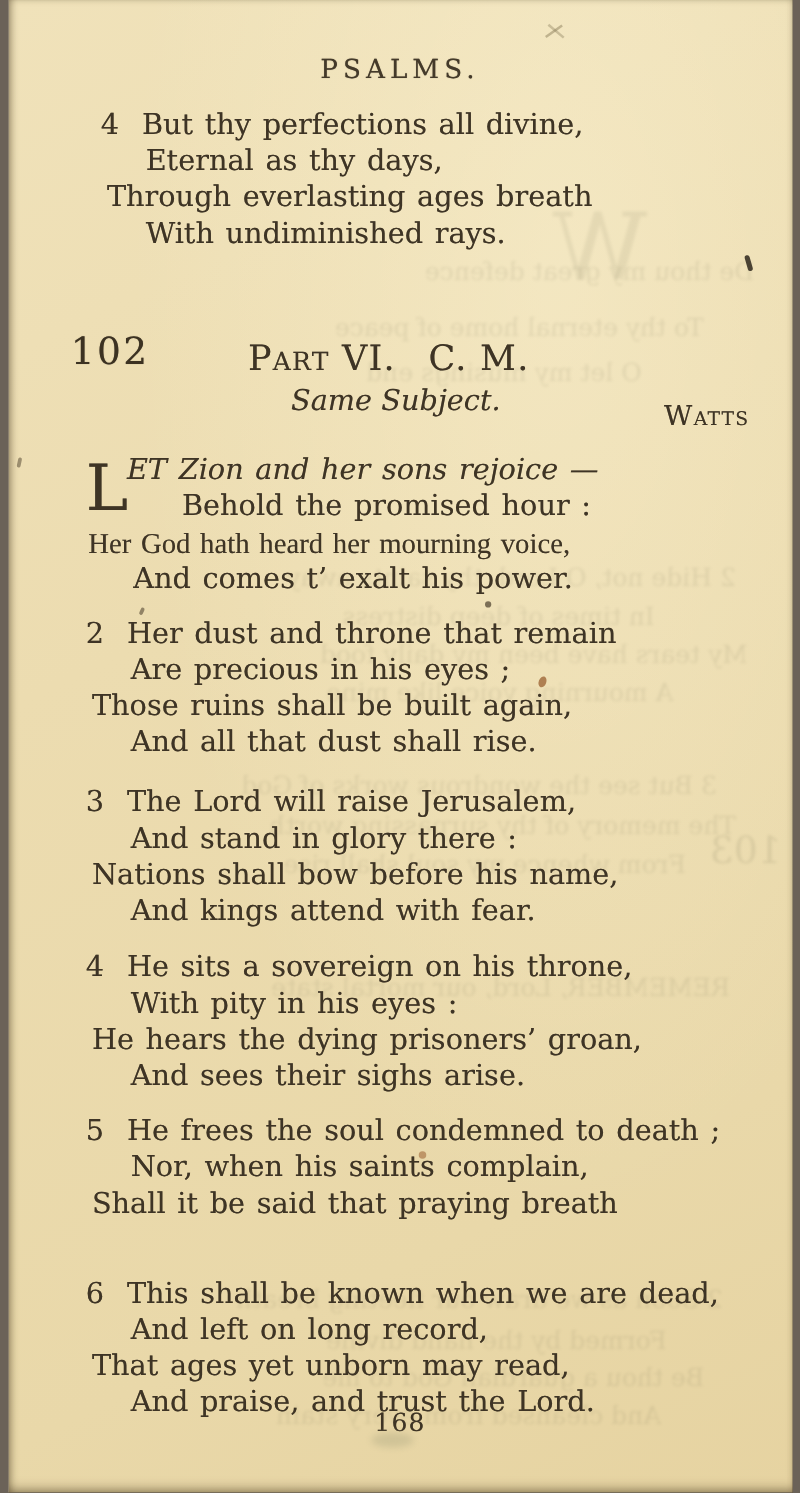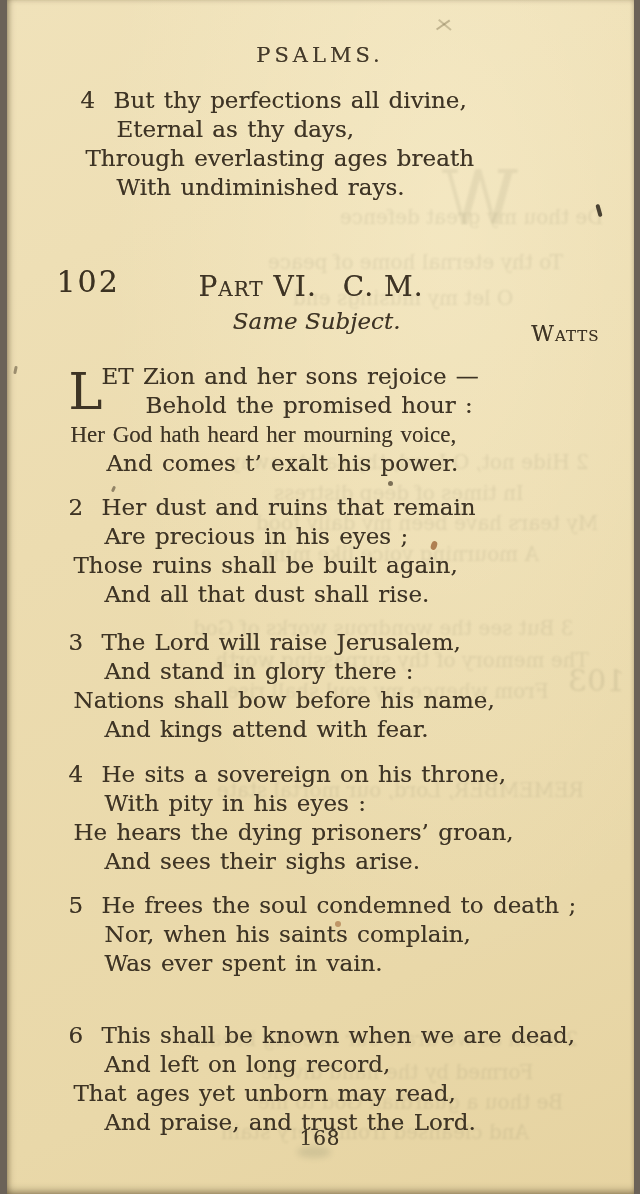--- a/index.html
+++ b/index.html
@@ -51,21 +51,21 @@
   .stanza-3{top:628px;left:62px;}
   .stanza-4{top:760px;left:62px;}
   .stanza-5{top:891px;left:62px;}
   .stanza-6{top:1021px;left:62px;}
   
   .dropcap{
     position:absolute;left:0;top:4px;
     font-size:51px;line-height:51px;
     color:#3e3425;
   }
-  .stanza-1 .l1{padding-left:33px;}
+  .stanza-1 .l1{padding-left:33px;font-style:italic;}
   .stanza-1 .l2{padding-left:71px;text-align:center;}
   .stanza-1 .l3{padding-left:2px;font-family:Liberation Serif, serif;}
   .stanza-1 .l4{padding-left:38px;}
   
   .hymn-head{position:absolute;top:258px;left:0;width:100%;height:48px;}
   .hymn-number{
     position:absolute;left:50px;top:6px;
     font-size:30px;letter-spacing:2px;color:#3c3222;
     text-shadow:0 0 0.6px rgba(62,52,37,0.6);
   }
@@ -160,21 +160,21 @@
 
     <div class="stanza stanza-1">
       <div class="dropcap">L</div>
       <div class="line l1">ET Zion and her sons rejoice —</div>
       <div class="line l2">Behold the promised hour :</div>
       <div class="line l3">Her God hath heard her mourning voice,</div>
       <div class="line l4">And comes t’ exalt his power.</div>
     </div>
 
     <div class="stanza stanza-2">
-      <div class="line"><span class="stanza-num">2</span><span>Her dust and ruins that remain</span></div>
+      <div class="line"><span class="stanza-num">2</span><span>Her dust and throne that remain</span></div>
       <div class="line indent">Are precious in his eyes ;</div>
       <div class="line flush2">Those ruins shall be built again,</div>
       <div class="line indent">And all that dust shall rise.</div>
     </div>
 
     <div class="stanza stanza-3">
       <div class="line"><span class="stanza-num">3</span><span>The Lord will raise Jerusalem,</span></div>
       <div class="line indent">And stand in glory there :</div>
       <div class="line flush2">Nations shall bow before his name,</div>
       <div class="line indent">And kings attend with fear.</div>
@@ -183,21 +183,21 @@
     <div class="stanza stanza-4">
       <div class="line"><span class="stanza-num">4</span><span>He sits a sovereign on his throne,</span></div>
       <div class="line indent">With pity in his eyes :</div>
       <div class="line flush2">He hears the dying prisoners’ groan,</div>
       <div class="line indent">And sees their sighs arise.</div>
     </div>
 
     <div class="stanza stanza-5">
       <div class="line"><span class="stanza-num">5</span><span>He frees the soul condemned to death ;</span></div>
       <div class="line indent">Nor, when his saints complain,</div>
-      <div class="line indent">Was ever spent in vain.</div>
+      <div class="line flush2">Shall it be said that praying breath</div>
     </div>
 
     <div class="stanza stanza-6">
       <div class="line"><span class="stanza-num">6</span><span>This shall be known when we are dead,</span></div>
       <div class="line indent">And left on long record,</div>
       <div class="line flush2">That ages yet unborn may read,</div>
       <div class="line indent">And praise, and trust the Lord.</div>
     </div>
 
     <div class="page-number">168</div>

